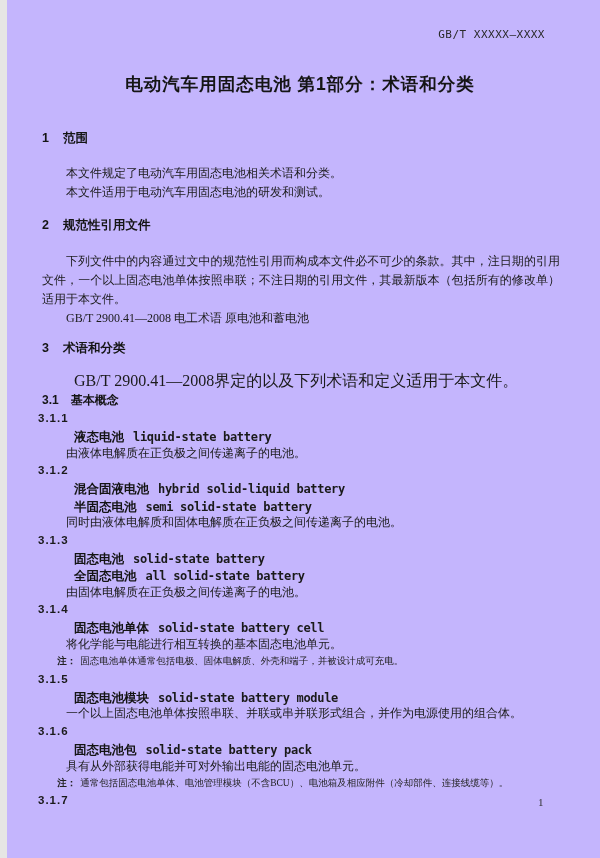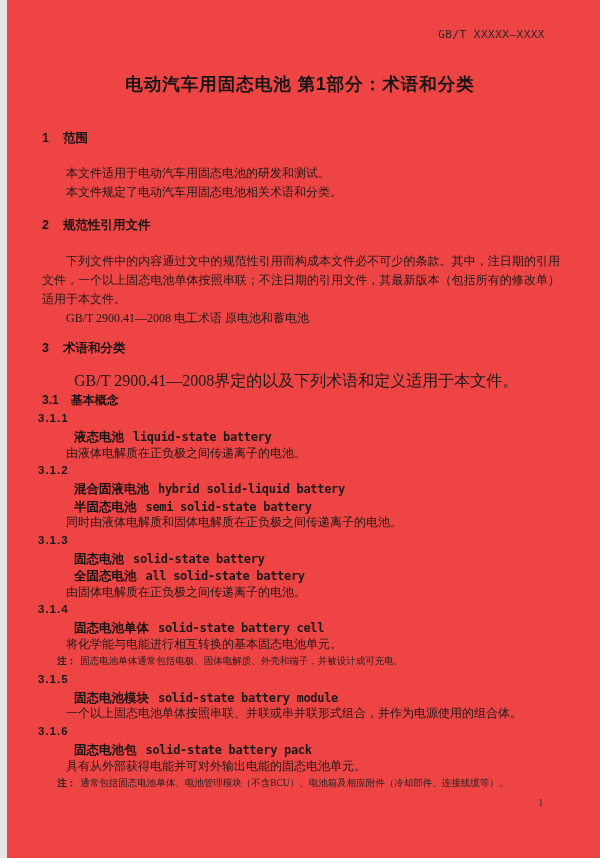--- a/index.html
+++ b/index.html
@@ -1,19 +1,19 @@
 <!DOCTYPE html>
 <html><head>
 <meta charset="utf-8">
 <style>
   html,body{margin:0;padding:0;background:#ffffff;}
   .page{
     position:relative;
     width:600px;height:858px;
-    background:#ef4444;
+    background:#c4b5fd;
     overflow:hidden;
     font-family:"Liberation Serif","DejaVu Serif",serif;
     color:#1b1b1b;
   }
   .scan-edge{
     position:absolute;left:0;top:0;bottom:0;width:7px;
     background:#e6e6e4;
   }
   .hdr-code{
     position:absolute;top:28px;right:55px;
@@ -84,22 +84,22 @@
   <div class="scan-edge"></div>
 
   <div class="hdr-code">GB/T XXXXX—XXXX</div>
 
   <div class="doc-title">电动汽车用固态电池 第1部分：术语和分类</div>
 
   <div class="sec sec1">
     <div class="sec-head">
       <span class="sec-num">1</span><span>范围</span>
     </div>
+    <div class="body-p">本文件规定了电动汽车用固态电池相关术语和分类。</div>
     <div class="body-p">本文件适用于电动汽车用固态电池的研发和测试。</div>
-    <div class="body-p">本文件规定了电动汽车用固态电池相关术语和分类。</div>
   </div>
 
   <div class="sec sec2">
     <div class="sec-head">
       <span class="sec-num">2</span><span>规范性引用文件</span>
     </div>
     <div class="body-p">下列文件中的内容通过文中的规范性引用而构成本文件必不可少的条款。其中，注日期的引用文件，一个以上固态电池单体按照串联；不注日期的引用文件，其最新版本（包括所有的修改单）适用于本文件。</div>
     <div class="ref-line">GB/T 2900.41—2008 电工术语 原电池和蓄电池</div>
   </div>
 
@@ -165,16 +165,19 @@
       <div class="t-line clause">3.1.6</div>
       <div class="t-line term-line">
         <span class="term-zh">固态电池包</span><span class="term-en">solid-state battery pack</span>
       </div>
       <div class="t-line def">具有从外部获得电能并可对外输出电能的固态电池单元。</div>
       <div class="t-line note">
         <span class="note-label">注：</span><span>通常包括固态电池单体、电池管理模块（不含BCU）、电池箱及相应附件（冷却部件、连接线缆等）。</span>
       </div>
     </div>
 
+    <div>
+      <div class="t-line clause">3.1.7</div>
+    </div>
   </div>
 
   <div class="page-num">1</div>
 </div>
 
 </body></html>

